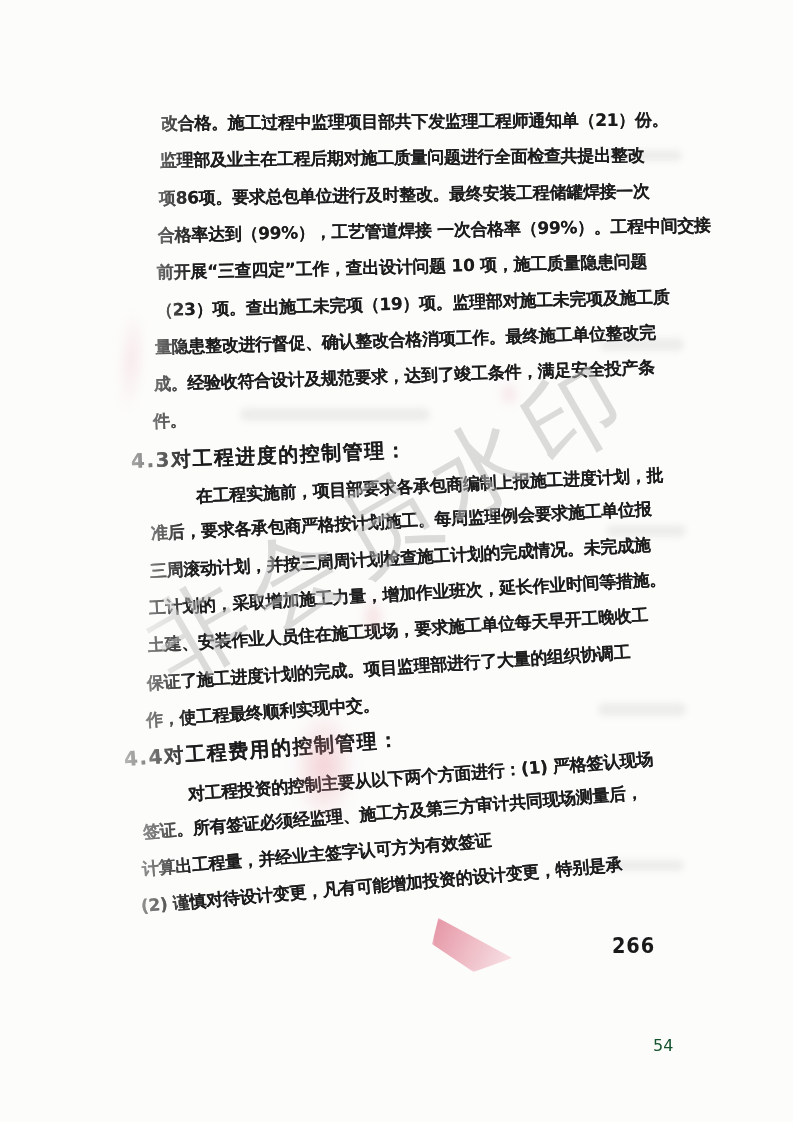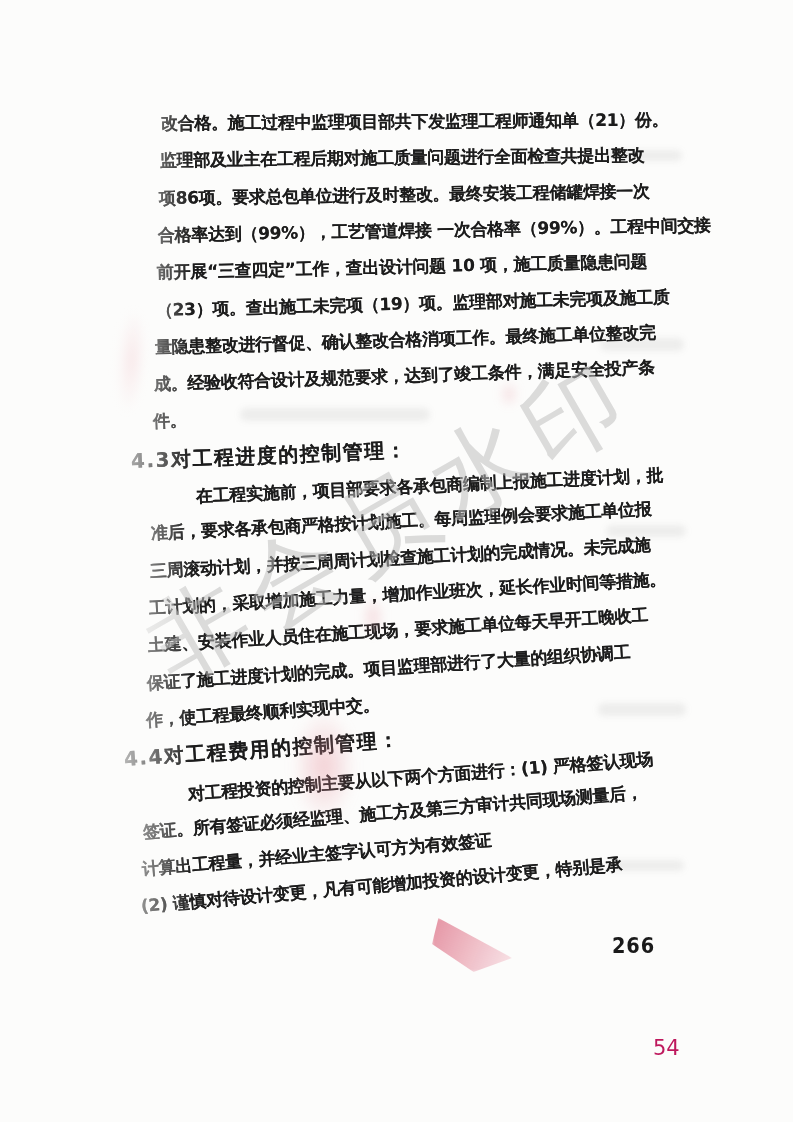--- a/index.html
+++ b/index.html
@@ -100,22 +100,22 @@
     left:612px;top:933px;
     font-size:22px;font-weight:700;
     letter-spacing:1px;
     color:#1a1a1a;
     transform:scaleX(0.88);
     transform-origin:0 0;
   }
   #footer-num{
     position:absolute;
     left:653px;top:1036px;
-    font-size:21px;
-    color:#be185d;
+    font-size:16px;
+    color:#14532d;
   }
 </style>
 </head>
 <body>
 
 <div id="page">
 
   <div class="ghost" id="ghost1"></div>
   <div class="ghost" id="ghost2"></div>
   <div class="ghost" id="ghost3"></div>

